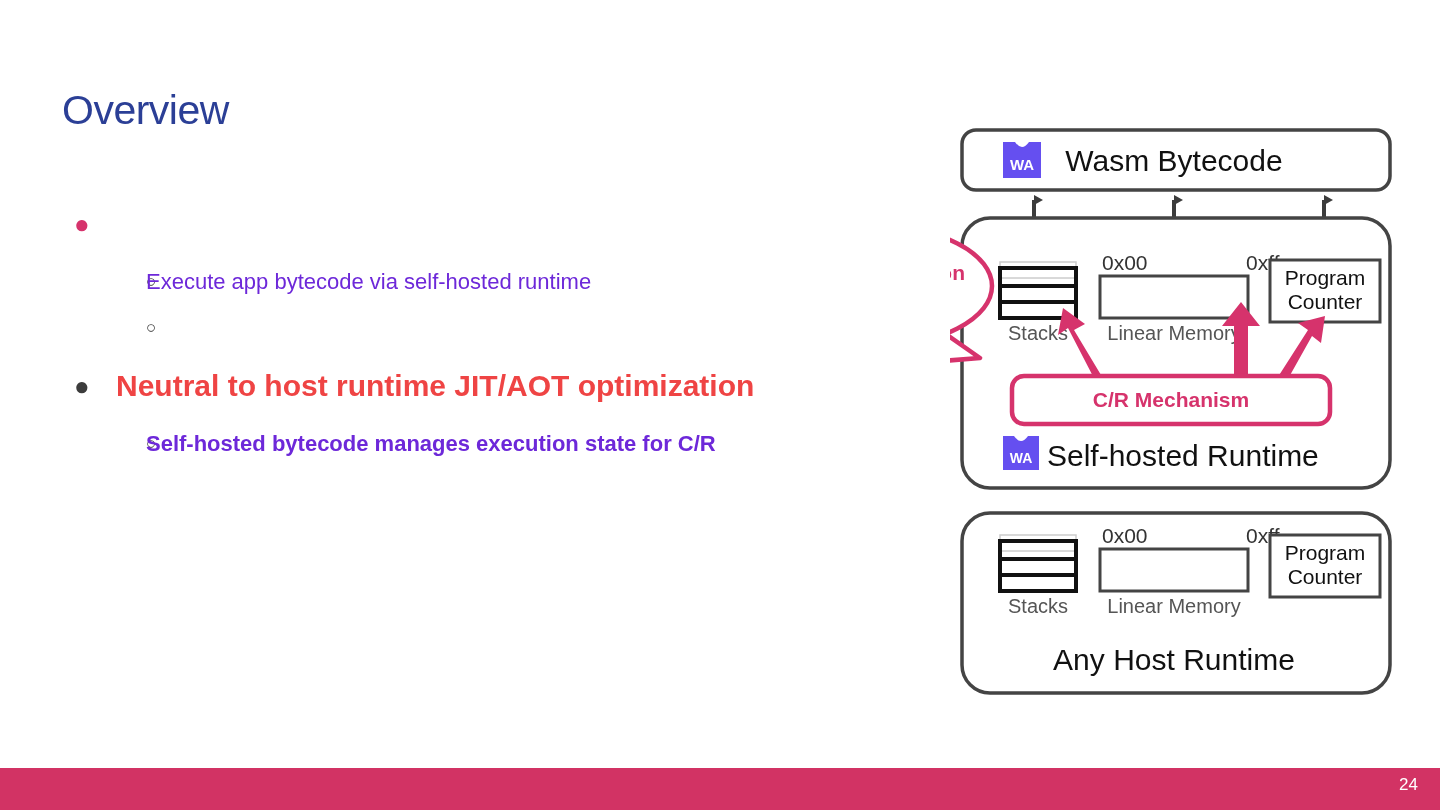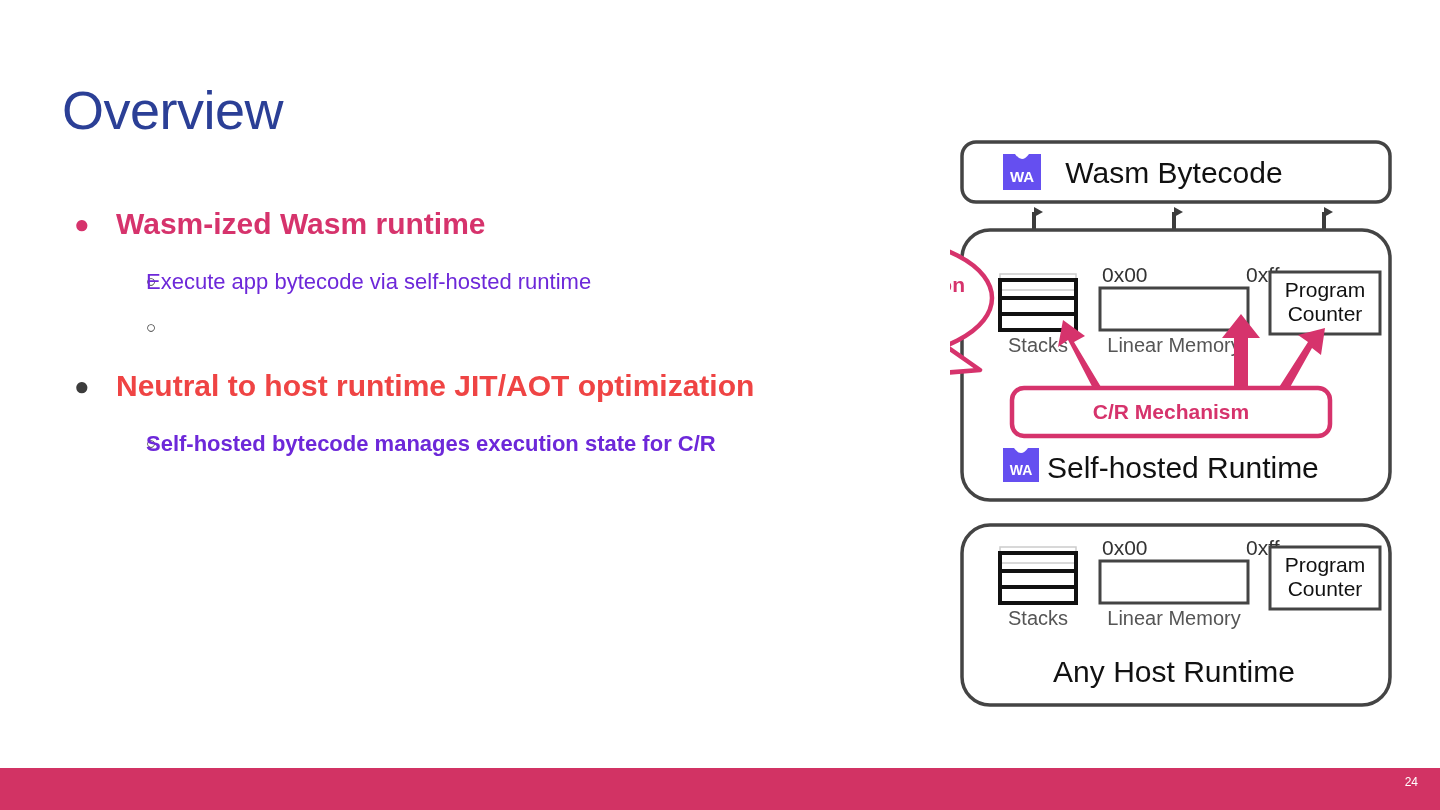--- a/index.html
+++ b/index.html
@@ -16,21 +16,21 @@
     height: 810px;
     background: #ffffff;
     overflow: hidden;
   }
 
   
   #slide-title {
     position: absolute;
     left: 62px;
     top: 78px;
-    font-size: 54px;
+    font-size: 41px;
     line-height: 64px;
     color: #2b3f96;
     font-weight: 400;
     letter-spacing: -0.5px;
     white-space: nowrap;
   }
 
   
   #bullets {
     position: absolute;
@@ -86,56 +86,55 @@
     color: #6d28d9;
   }
   .lvl2 .btext.bold { font-weight: bold; }
 
   .spacer-sm { height: 10px; }
 
   
   #diagram {
     position: absolute;
     left: 950px;
-    top: 130px;
+    top: 118px;
     width: 452px;
     height: 600px;
   }
   #diagram svg { display: block; }
 
   
   #bottom-bar {
     position: absolute;
     left: 0;
     top: 768px;
     width: 1440px;
     height: 42px;
     background: #d23364;
   }
   #page-number {
     position: absolute;
     right: 22px;
     top: 775px;
-    font-size: 12px;
+    font-size: 17px;
     color: #ffffff;
   }
 </style>
 </head>
 <body>
 
 <div id="slide">
 
   <div id="slide-title">Overview</div>
 
   <div id="bullets">
 
     <div class="b-row lvl1">
       <span class="marker pinkmk">●</span>
       <span class="btext pinktxt">
-        <span>Wasm-ized Wasm runtime</span>
       </span>
     </div>
 
     <div class="spacer-sm"></div>
 
     <div class="b-row lvl2">
       <span class="marker">○</span>
       <span class="btext">Execute app bytecode via self-hosted runtime</span>
     </div>
 

